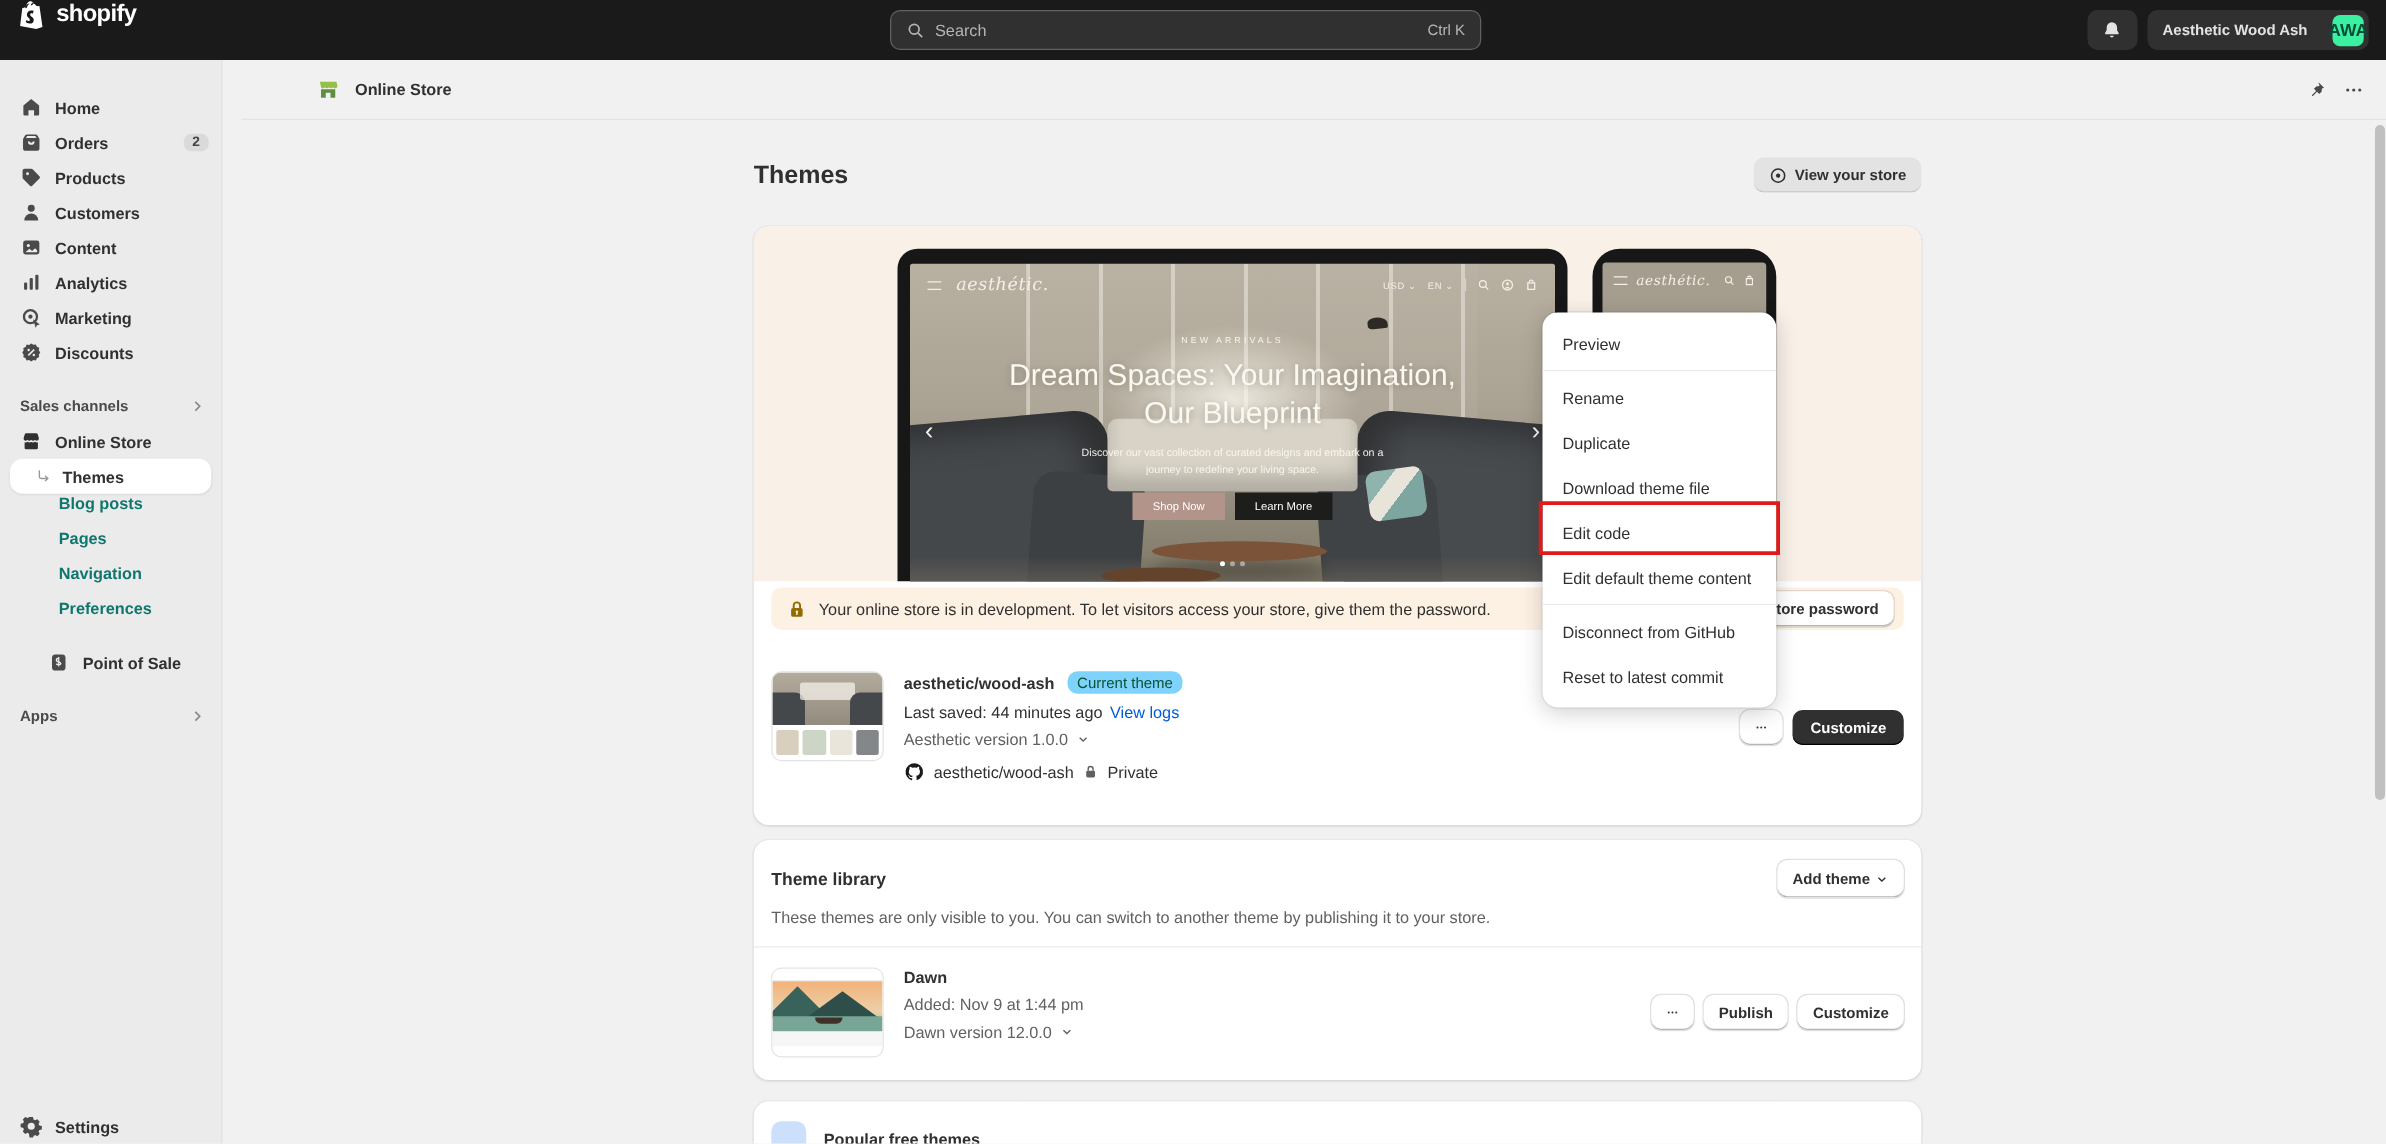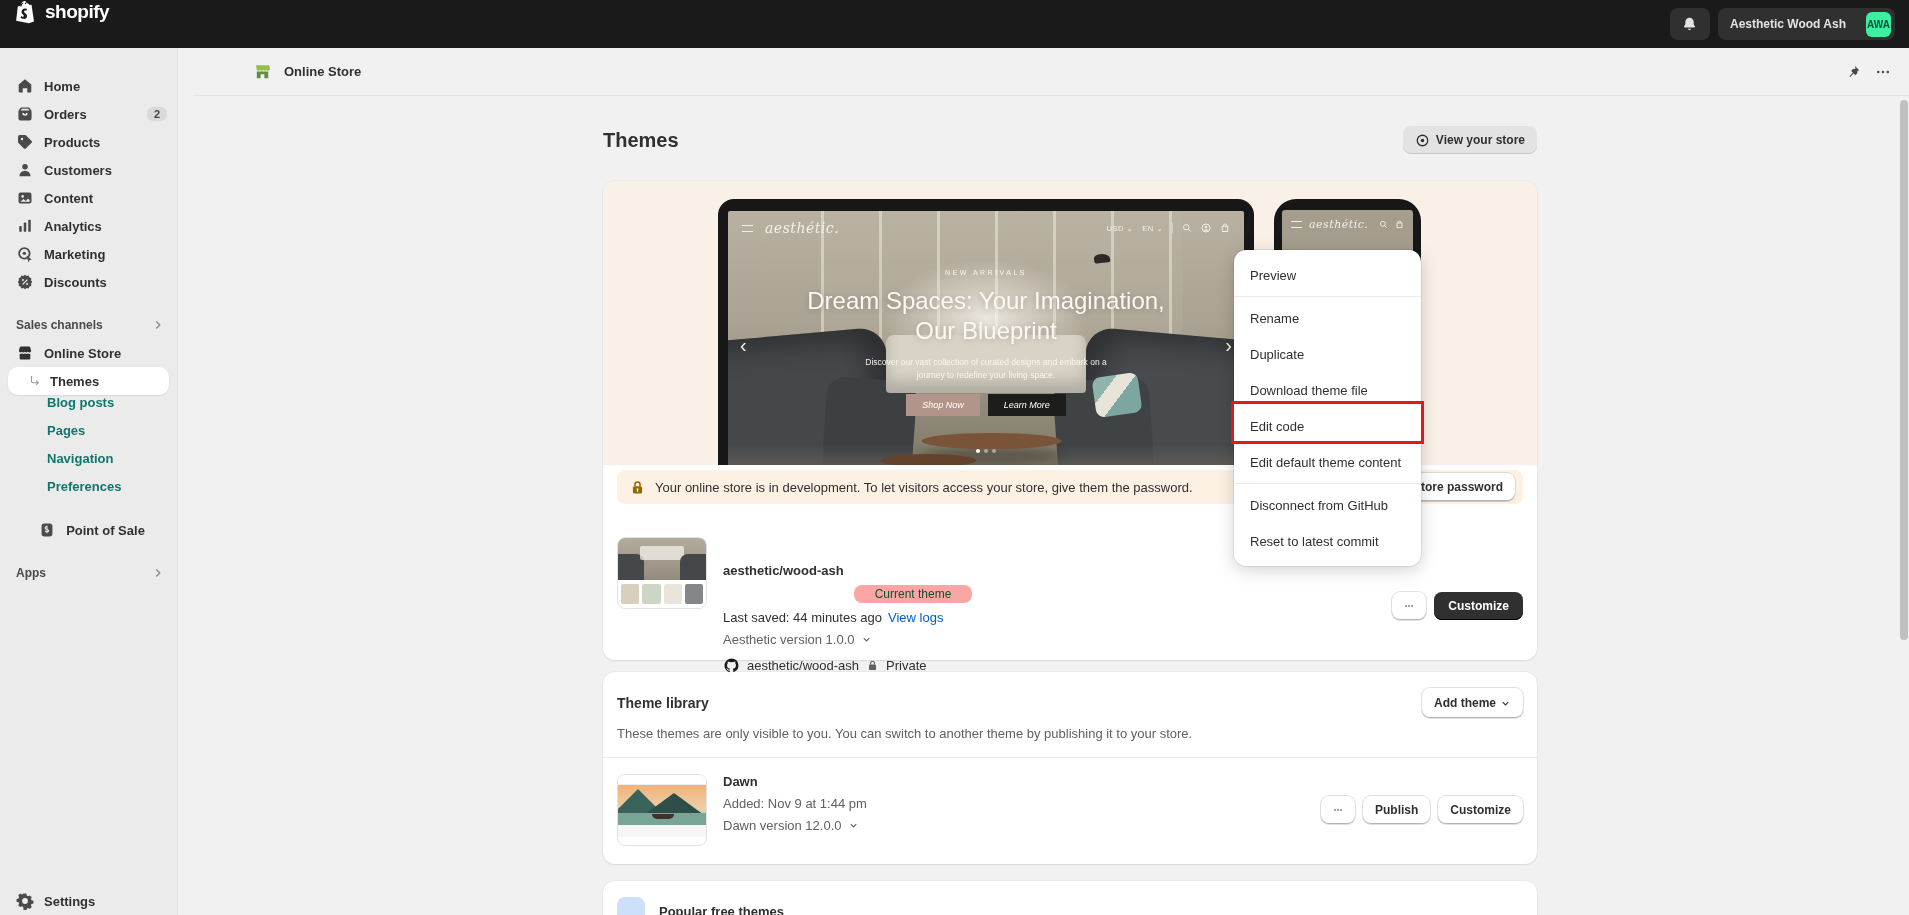--- a/index.html
+++ b/index.html
@@ -17,21 +17,21 @@
     display:flex; align-items:center; padding:0 12px; gap:8px; cursor:text; }
   .searchbox .ph { color:#b5b5b5; font-size:13px; flex:1; }
   .searchbox .kbd { color:#b5b5b5; font-size:12px; }
   .top-right { position:absolute; right:14px; top:8px; display:flex; gap:8px; align-items:center; }
   .bell-btn { width:40px; height:32px; background:#303030; border-radius:8px;
     display:flex; align-items:center; justify-content:center; cursor:pointer; }
   .store-pill { height:32px; background:#303030; border-radius:8px; display:flex; align-items:center;
     gap:20px; padding:0 4px 0 12px; cursor:pointer; }
   .store-pill .name { color:#e3e3e3; font-size:12px; font-weight:bold; }
   .avatar { width:25px; height:25px; border-radius:6px; background:#3bf0a0; color:#054d38;
-    font-size:10px; font-weight:bold; display:flex; align-items:center; justify-content:center; }
+    font-size:14px; font-weight:bold; display:flex; align-items:center; justify-content:center; }
 
   
   .sidebar { position:absolute; left:0; top:48px; bottom:0; width:178px; background:#ebebeb;
     border-right:1px solid #e1e1e1; padding-top:24px; font-size:13px; color:#303030; }
   .nav-item { height:28px; display:flex; align-items:center; gap:10px; padding:0 10px 0 16px;
     font-weight:600; cursor:pointer; }
   .nav-item .ic { width:18px; height:18px; flex:0 0 18px; display:flex; }
   .nav-badge { margin-left:auto; background:#dadada; border-radius:6px; font-size:11px;
     font-weight:600; color:#444; padding:1px 7px; }
   .nav-caption { height:28px; display:flex; align-items:center; padding:0 12px 0 16px;
@@ -99,21 +99,21 @@
   .site-nav { position:absolute; left:0; top:0; right:0; display:flex; align-items:center;
     padding:9px 14px; color:#f4f0e8; z-index:3; }
   .site-logo { font-family:"DejaVu Serif", serif; font-style:italic; font-size:14px; letter-spacing:.5px; margin-left:12px; }
   .burger { width:11px; height:7px; border-top:1.5px solid #f4f0e8; border-bottom:1.5px solid #f4f0e8; }
   .site-nav .right { margin-left:auto; display:flex; align-items:center; gap:9px; font-size:7.5px; letter-spacing:.5px; }
   .site-nav .sep { width:1px; height:10px; background:rgba(244,240,232,.5); }
   .hero-copy { position:absolute; left:0; right:0; top:58px; text-align:center; color:#fbf8f1; z-index:3; }
   .eyebrow { font-size:7px; letter-spacing:2.5px; opacity:.95; }
   .hero-h { margin-top:10px; font-size:24px; font-weight:400; line-height:1.25; text-shadow:0 1px 6px rgba(0,0,0,.2); }
   .hero-sub { margin:10px auto 0; width:270px; font-size:8.5px; line-height:1.5; opacity:.95; }
-  .hero-btns { margin-top:12px; display:flex; justify-content:center; gap:8px;font-style:italic; }
+  .hero-btns { margin-top:12px; display:flex; justify-content:center; gap:8px; }
   .hbtn { font-size:9px; padding:6px 16px; color:#fff; cursor:pointer; }
   .hbtn.shop { background:#b2948a; }
   .hbtn.learn { background:#1d1d1b; }
   .car-arrow { position:absolute; top:46%; color:#f6f3ec; font-size:20px; z-index:3; cursor:pointer; }
   .dots { position:absolute; left:50%; transform:translateX(-50%); bottom:26px; display:flex; gap:4px; z-index:3; }
   .dots i { width:4px; height:4px; border-radius:50%; background:rgba(255,255,255,.45); }
   .dots i.on { background:#fff; }
 
   .phone-frame { position:absolute; left:671px; top:18px; width:147px; height:266px;
     background:#171717; border-radius:22px 22px 0 0; padding:11px 8px 0 8px; }
@@ -137,21 +137,21 @@
   .th-hero { height:42px; position:relative; background:linear-gradient(180deg,#b3ab9c,#938c7e); overflow:hidden; }
   .th-hero:before, .th-hero:after { content:""; position:absolute; bottom:-8px; width:34px; height:34px;
     background:#45484b; border-radius:8px; }
   .th-hero:before { left:-8px; } .th-hero:after { right:-8px; }
   .th-hero .c { position:absolute; left:50%; transform:translateX(-50%); top:8px; width:44px; height:14px;
     background:rgba(250,247,240,.7); border-radius:2px; }
   .th-tiles { display:flex; gap:3px; padding:4px 3px 0; }
   .th-tiles i { height:20px; flex:1; border-radius:2px; }
   .t-name-row { display:flex; align-items:center; gap:10px; }
   .t-name { font-size:13px; font-weight:bold; color:#303030; }
-  .badge-current { background:#fca5a5; color:#0c5132; font-size:12px; border-radius:8px; padding:2px 21px;margin-top:48px; }
+  .badge-current { background:#7dd3fc; color:#0c5132; font-size:12px; border-radius:8px; padding:2px 8px; }
   .t-line { margin-top:7px; font-size:13px; color:#303030; display:flex; align-items:center; gap:6px; }
   .t-line.gray { color:#616161; }
   .link { color:#005bd3; cursor:pointer; }
   .repo-row { margin-top:10px; display:flex; align-items:center; gap:7px; font-size:13px; color:#303030; }
   .row-actions { margin-left:auto; align-self:center; display:flex; gap:8px; align-items:center; }
   .btn-sec { height:28px; background:#fff; border:none; border-radius:8px; padding:0 12px; font-size:12px;
     font-weight:600; color:#303030; cursor:pointer;
     box-shadow:0 0 0 1px rgba(0,0,0,.12), inset 0 -1px 0 #b5b5b5; display:flex; align-items:center; gap:4px; }
   .btn-dots { width:34px; justify-content:center; }
   .btn-dark { height:28px; background:#303030; border:none; border-radius:8px; padding:0 14px; font-size:12px;
@@ -201,20 +201,30 @@
   <div class="topbar">
     <div class="brand">
       <span>
         <svg width="22" height="24" viewBox="0 0 20 22">
             <path fill="#fff" d="M14.2 4.6c0-.1-.1-.2-.3-.2l-1.6.1s-1-.9-1.3-1.2c-.3-.3-.8-.4-1.1-.3C9.7 2 9 1 7.6 1 5.9 1 4.6 3 4.2 5.2l-2 .6c-.6.2-.6.2-.7.8L0 19l11.8 2.2 4.6-1.4L14.2 4.6zM9.3 3.5l-1.5.5c.3-1.2 1-1.9 1.6-2.1.1.4-.1 1-.1 1.6zm-2.9-1c.2 0 .4.1.5.2-.8.4-1.6 1.3-1.9 3l-1.3.4C4.1 4.4 5 2.5 6.4 2.5zm1 8.3c0 1.4 2.6 1.6 2.6 3.8 0 1.7-1.2 2.8-2.9 2.7-2-.1-2.9-1.1-2.9-1.1l.4-1.5s1 .8 1.8.7c.5 0 .7-.4.7-.8 0-1.7-2.1-1.6-2.1-3.7 0-1.7 1.1-3.3 3.5-3.2 1 0 1.4.3 1.4.3l-.6 2s-.6-.3-1.3-.3c-.6.1-.6.5-.6 1.1z"></path>
           </svg>
       </span>
       <span class="brand-word">shopify</span>
     </div>
 
+    <div class="searchbox">
+      <span>
+        <svg width="15" height="15" viewBox="0 0 20 20">
+            <circle cx="8.5" cy="8.5" r="5.2" fill="none" stroke="#b5b5b5" stroke-width="1.8"></circle>
+            <path d="M12.6 12.6 L17 17" stroke="#b5b5b5" stroke-width="1.8"></path>
+          </svg>
+      </span>
+      <span class="ph">Search</span>
+      <span class="kbd">Ctrl K</span>
+    </div>
 
     <div class="top-right">
       <div class="bell-btn">
         <span>
           <svg width="17" height="17" viewBox="0 0 20 20">
               <path fill="#e3e3e3" d="M10 2.2a4.9 4.9 0 0 0-4.9 4.9v2.5L3.7 12a.95.95 0 0 0 .8 1.5h11a.95.95 0 0 0 .8-1.5l-1.4-2.4V7.1A4.9 4.9 0 0 0 10 2.2zM8.1 14.9a1.95 1.95 0 0 0 3.8 0z"></path>
             </svg>
         </span>
       </div>
       <div class="store-pill">

